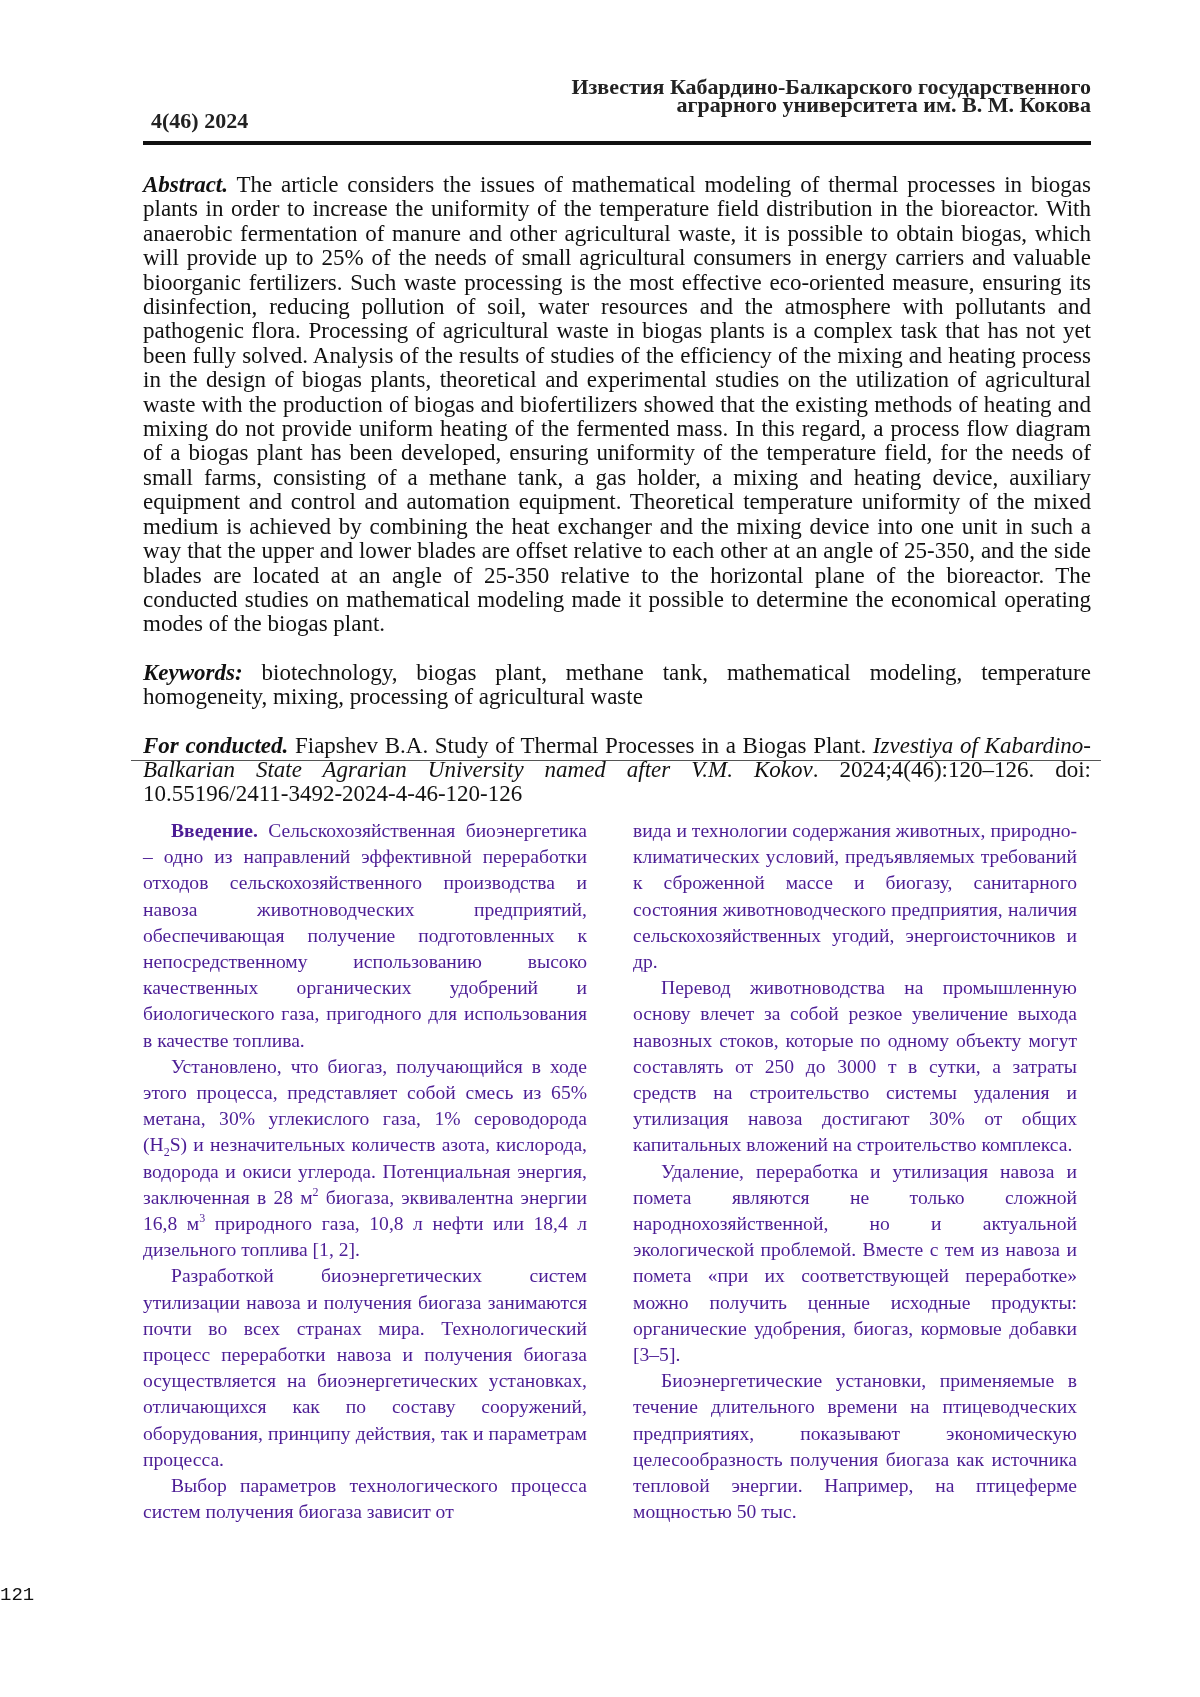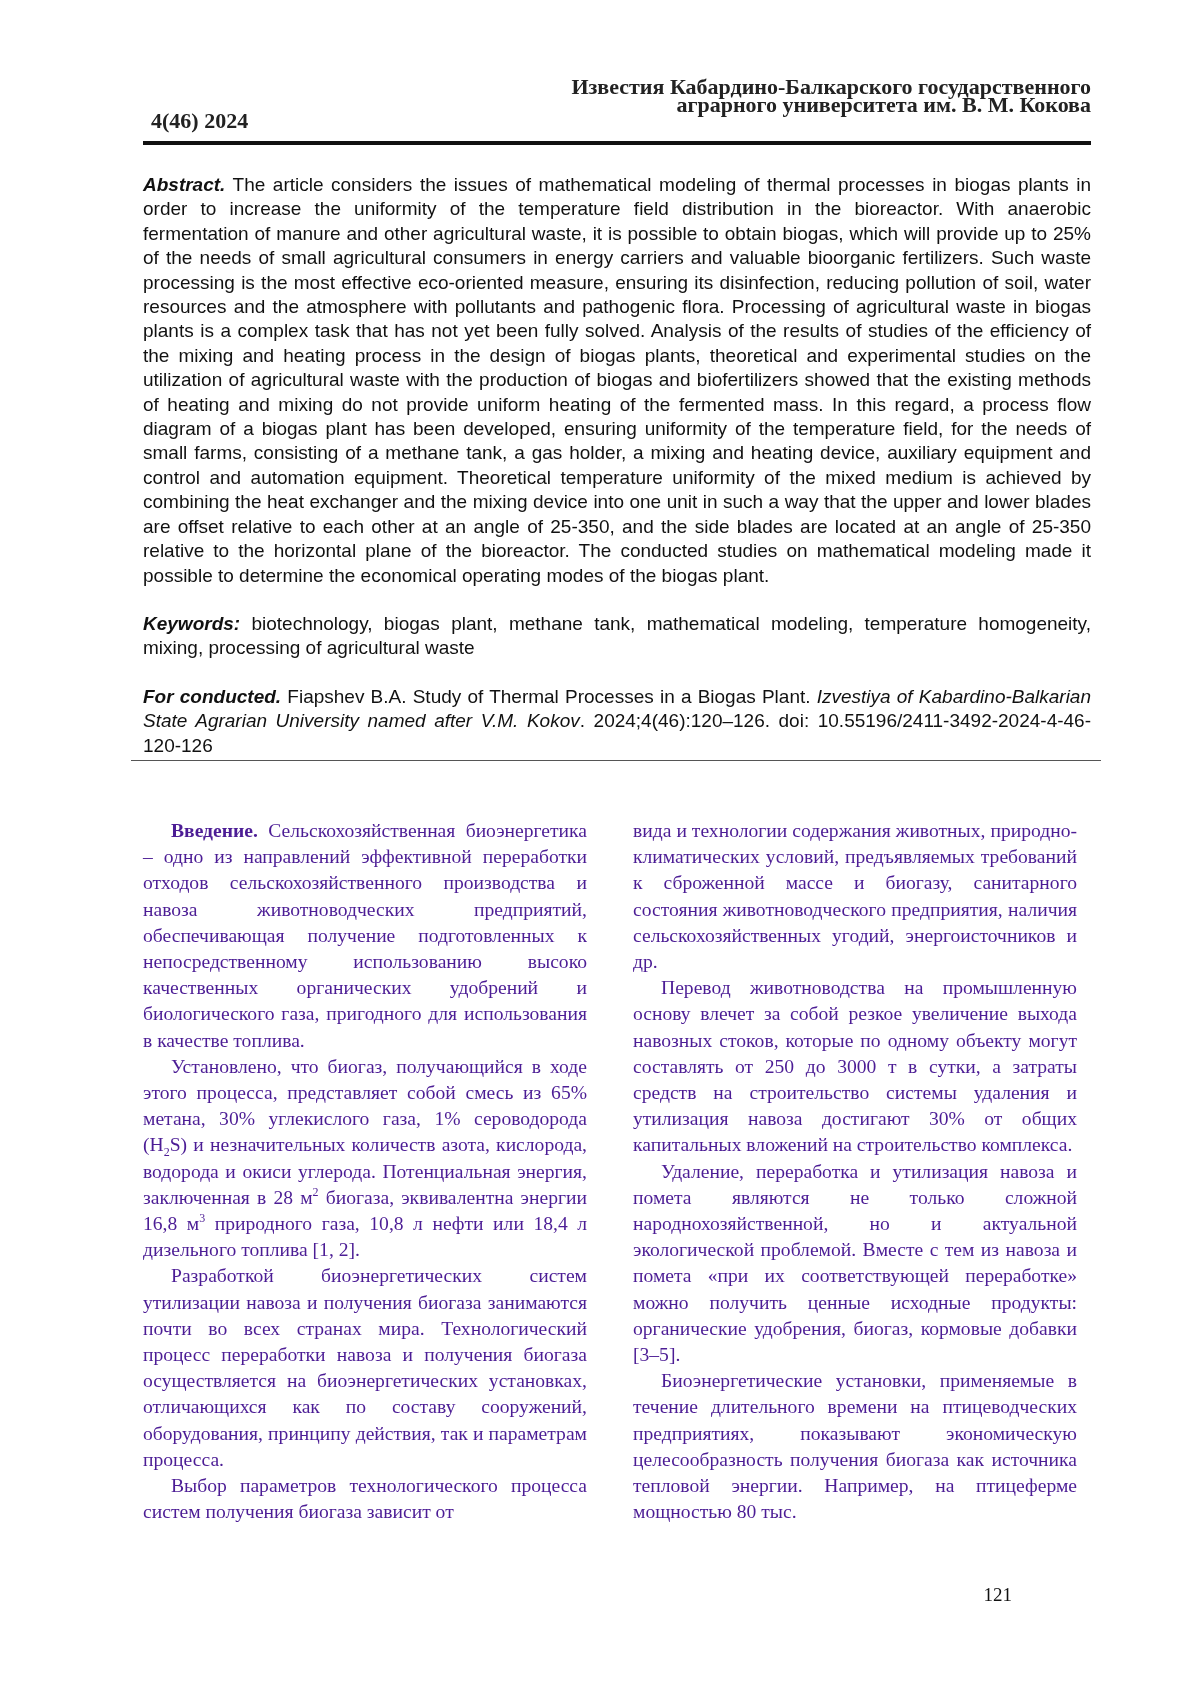--- a/index.html
+++ b/index.html
@@ -5,38 +5,38 @@
   html, body { margin: 0; padding: 0; background: #ffffff; }
   body { width: 1200px; height: 1697px; position: relative; overflow: hidden; color: #111; }
   .page { position: absolute; left: 0; top: 0; width: 1200px; height: 1697px; }
 
   .header { position: absolute; left: 143px; top: 74px; width: 948px; height: 70px; font-family: "Liberation Serif", "DejaVu Serif", serif; font-weight: bold; font-size: 22px; color: #222; }
   .header .issue { position: absolute; left: 8px; top: 34px; }
   .header .journal1 { position: absolute; right: 0; top: 0; }
   .header .journal2 { position: absolute; right: 0; top: 18px; }
   .header-rule { position: absolute; left: 143px; top: 141px; width: 948px; height: 4px; background: #111; }
 
-  .abstract-block { position: absolute; left: 143px; top: 173px; width: 948px; font-family: Liberation Sans, sans-serif; font-size: 19px; line-height: 24.4px; text-align: justify; color: #111; }
+  .abstract-block { position: absolute; left: 143px; top: 173px; width: 948px; font-family: Liberation Serif, serif; font-size: 23px; line-height: 24.4px; text-align: justify; color: #111; }
   .abstract-block p { margin: 0; }
   .abstract-block .lead { font-weight: bold; font-style: italic; }
   .abstract-block .it { font-style: italic; }
   .kw { margin-top: 24px !important; }
   .cit { margin-top: 24px !important; }
 
   .divider { position: absolute; left: 131px; top: 760px; width: 970px; height: 1px; background: #555; }
 
   .col { position: absolute; top: 818px; width: 444px; font-family: "Liberation Serif", serif; font-size: 19.6px; line-height: 26.2px; text-align: justify; color: #4c1d95; }
   .col.left { left: 143px; }
   .col.right { left: 633px; }
   .col p { margin: 0; text-indent: 28px; }
   .col p.noindent { text-indent: 0; }
   .col .b { font-weight: bold; }
   .col sub, .col sup { font-size: 12px; line-height: 0; }
 
-  .page-number { position: absolute; left: 0; width: 1012px; top: 1584px; text-align: right; font-family: Liberation Serif, serif; font-size: 19px; color: #111; }
+  .page-number { position: absolute; left: 0; width: 1012px; top: 1584px; text-align: left; font-family: Liberation Mono, monospace; font-size: 19px; color: #111; }
 </style>
 </head>
 <body>
 
 <div class="page">
 
   <div class="header">
     <div class="issue">4(46) 2024</div>
     <div class="journal1">Известия Кабардино-Балкарского государственного</div>
     <div class="journal2">аграрного университета им. В. М. Кокова</div>
@@ -55,17 +55,17 @@
     <p><span class="b">Введение.</span><span> Сельскохозяйственная биоэнергетика – одно из направлений эффективной переработки отходов сельскохозяйственного производства и навоза животноводческих предприятий, обеспечивающая получение подготовленных к непосредственному использованию высоко качественных органических удобрений и биологического газа, пригодного для использования в качестве топлива.</span></p>
     <p><span>Установлено, что биогаз, получающийся в ходе этого процесса, представляет собой смесь из 65% метана, 30% углекислого газа, 1% сероводорода (H</span><sub>2</sub><span>S) и незначительных количеств азота, кислорода, водорода и окиси углерода. Потенциальная энергия, заключенная в 28 м</span><sup>2</sup><span> биогаза, эквивалентна энергии 16,8 м</span><sup>3</sup><span> природного газа, 10,8 л нефти или 18,4 л дизельного топлива [1, 2].</span></p>
     <p>Разработкой биоэнергетических систем утилизации навоза и получения биогаза занимаются почти во всех странах мира. Технологический процесс переработки навоза и получения биогаза осуществляется на биоэнергетических установках, отличающихся как по составу сооружений, оборудования, принципу действия, так и параметрам процесса.</p>
     <p>Выбор параметров технологического процесса систем получения биогаза зависит от</p>
   </div>
 
   <div class="col right">
     <p class="noindent">вида и технологии содержания животных, природно-климатических условий, предъявляемых требований к сброженной массе и биогазу, санитарного состояния животноводческого предприятия, наличия сельскохозяйственных угодий, энергоисточников и др.</p>
     <p>Перевод животноводства на промышленную основу влечет за собой резкое увеличение выхода навозных стоков, которые по одному объекту могут составлять от 250 до 3000 т в сутки, а затраты средств на строительство системы удаления и утилизация навоза достигают 30% от общих капитальных вложений на строительство комплекса.</p>
     <p>Удаление, переработка и утилизация навоза и помета являются не только сложной народнохозяйственной, но и актуальной экологической проблемой. Вместе с тем из навоза и помета «при их соответствующей переработке» можно получить ценные исходные продукты: органические удобрения, биогаз, кормовые добавки [3–5].</p>
-    <p>Биоэнергетические установки, применяемые в течение длительного времени на птицеводческих предприятиях, показывают экономическую целесообразность получения биогаза как источника тепловой энергии. Например, на птицеферме мощностью 80 тыс.</p>
+    <p>Биоэнергетические установки, применяемые в течение длительного времени на птицеводческих предприятиях, показывают экономическую целесообразность получения биогаза как источника тепловой энергии. Например, на птицеферме мощностью 50 тыс.</p>
   </div>
 
   <div class="page-number">121</div>
 </div>
 
 </body></html>

